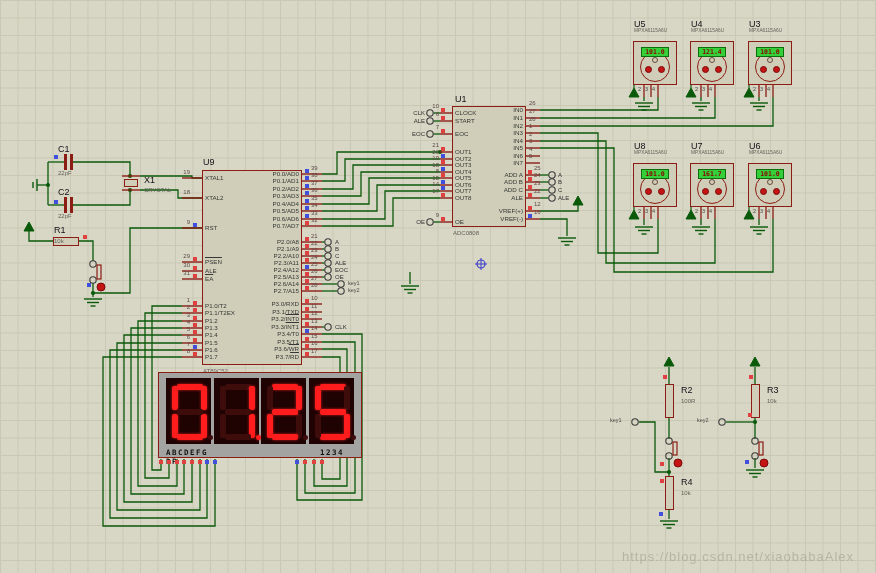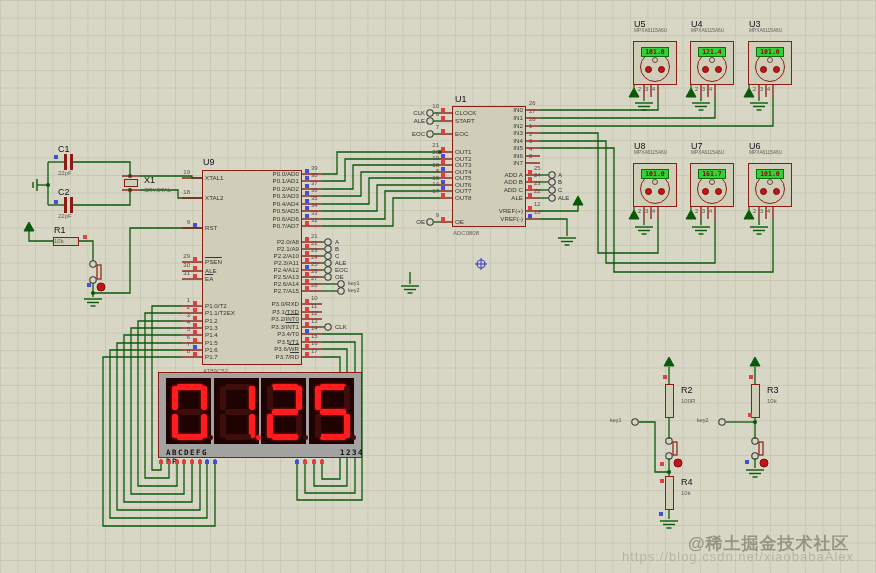--- a/index.html
+++ b/index.html
@@ -623,21 +623,21 @@
         <div class="seg on" style="left: 11px; top: 6px; width: 26px; height: 6px;"></div>
         <div class="seg" style="left: 35px; top: 8px; width: 6px; height: 24px;"></div>
         <div class="seg on" style="left: 35px; top: 36px; width: 6px; height: 24px;"></div>
         <div class="seg on" style="left: 11px; top: 56px; width: 26px; height: 6px;"></div>
         <div class="seg" style="left: 6px; top: 36px; width: 6px; height: 24px;"></div>
         <div class="seg on" style="left: 6px; top: 8px; width: 6px; height: 24px;"></div>
         <div class="seg on" style="left: 11px; top: 31px; width: 26px; height: 6px;"></div>
         <div class="seg" style="left: 42px; top: 57px; width: 5px; height: 5px; border-radius: 50%;"></div>
       </div>
       <div class="abs dplbl" style="left: 166px; top: 448px;">ABCDEFG DP</div>
-      <div class="abs dplbl" style="left: 340px; top: 448px;">1234</div>
+      <div class="abs dplbl" style="left: 320px; top: 448px;">1234</div>
       <div class="abs sqr sq-r" style="left: 159px; top: 460px;"></div>
       <div class="abs sqr sq-r" style="left: 167px; top: 460px;"></div>
       <div class="abs sqr sq-r" style="left: 175px; top: 460px;"></div>
       <div class="abs sqr sq-r" style="left: 182px; top: 460px;"></div>
       <div class="abs sqr sq-r" style="left: 190px; top: 460px;"></div>
       <div class="abs sqr sq-r" style="left: 198px; top: 460px;"></div>
       <div class="abs sqr sq-b" style="left: 205px; top: 460px;"></div>
       <div class="abs sqr sq-b" style="left: 213px; top: 460px;"></div>
       <div class="abs sqr sq-b" style="left: 295px; top: 460px;"></div>
       <div class="abs sqr sq-r" style="left: 303px; top: 460px;"></div>
@@ -648,15 +648,14 @@
       <div class="abs sqr sq-r" style="left: 83px; top: 235px;"></div>
       <div class="abs sqr sq-b" style="left: 87px; top: 283px;"></div>
       <div class="abs sqr sq-r" style="left: 663px; top: 375px;"></div>
       <div class="abs sqr sq-r" style="left: 749px; top: 375px;"></div>
       <div class="abs sqr sq-r" style="left: 660px; top: 462px;"></div>
       <div class="abs sqr sq-r" style="left: 660px; top: 479px;"></div>
       <div class="abs sqr sq-r" style="left: 748px; top: 413px;"></div>
       <div class="abs sqr sq-b" style="left: 659px; top: 512px;"></div>
       <div class="abs sqr sq-b" style="left: 745px; top: 460px;"></div>
     </div>
-  <div class="wm1" style="left:688px;top:532px;">@稀土掘金技术社区</div>
   <div class="wm2" style="left:622px;top:549px;">https://blog.csdn.net/xiaobabaAlex</div>
 </div>
 
 </body></html>

